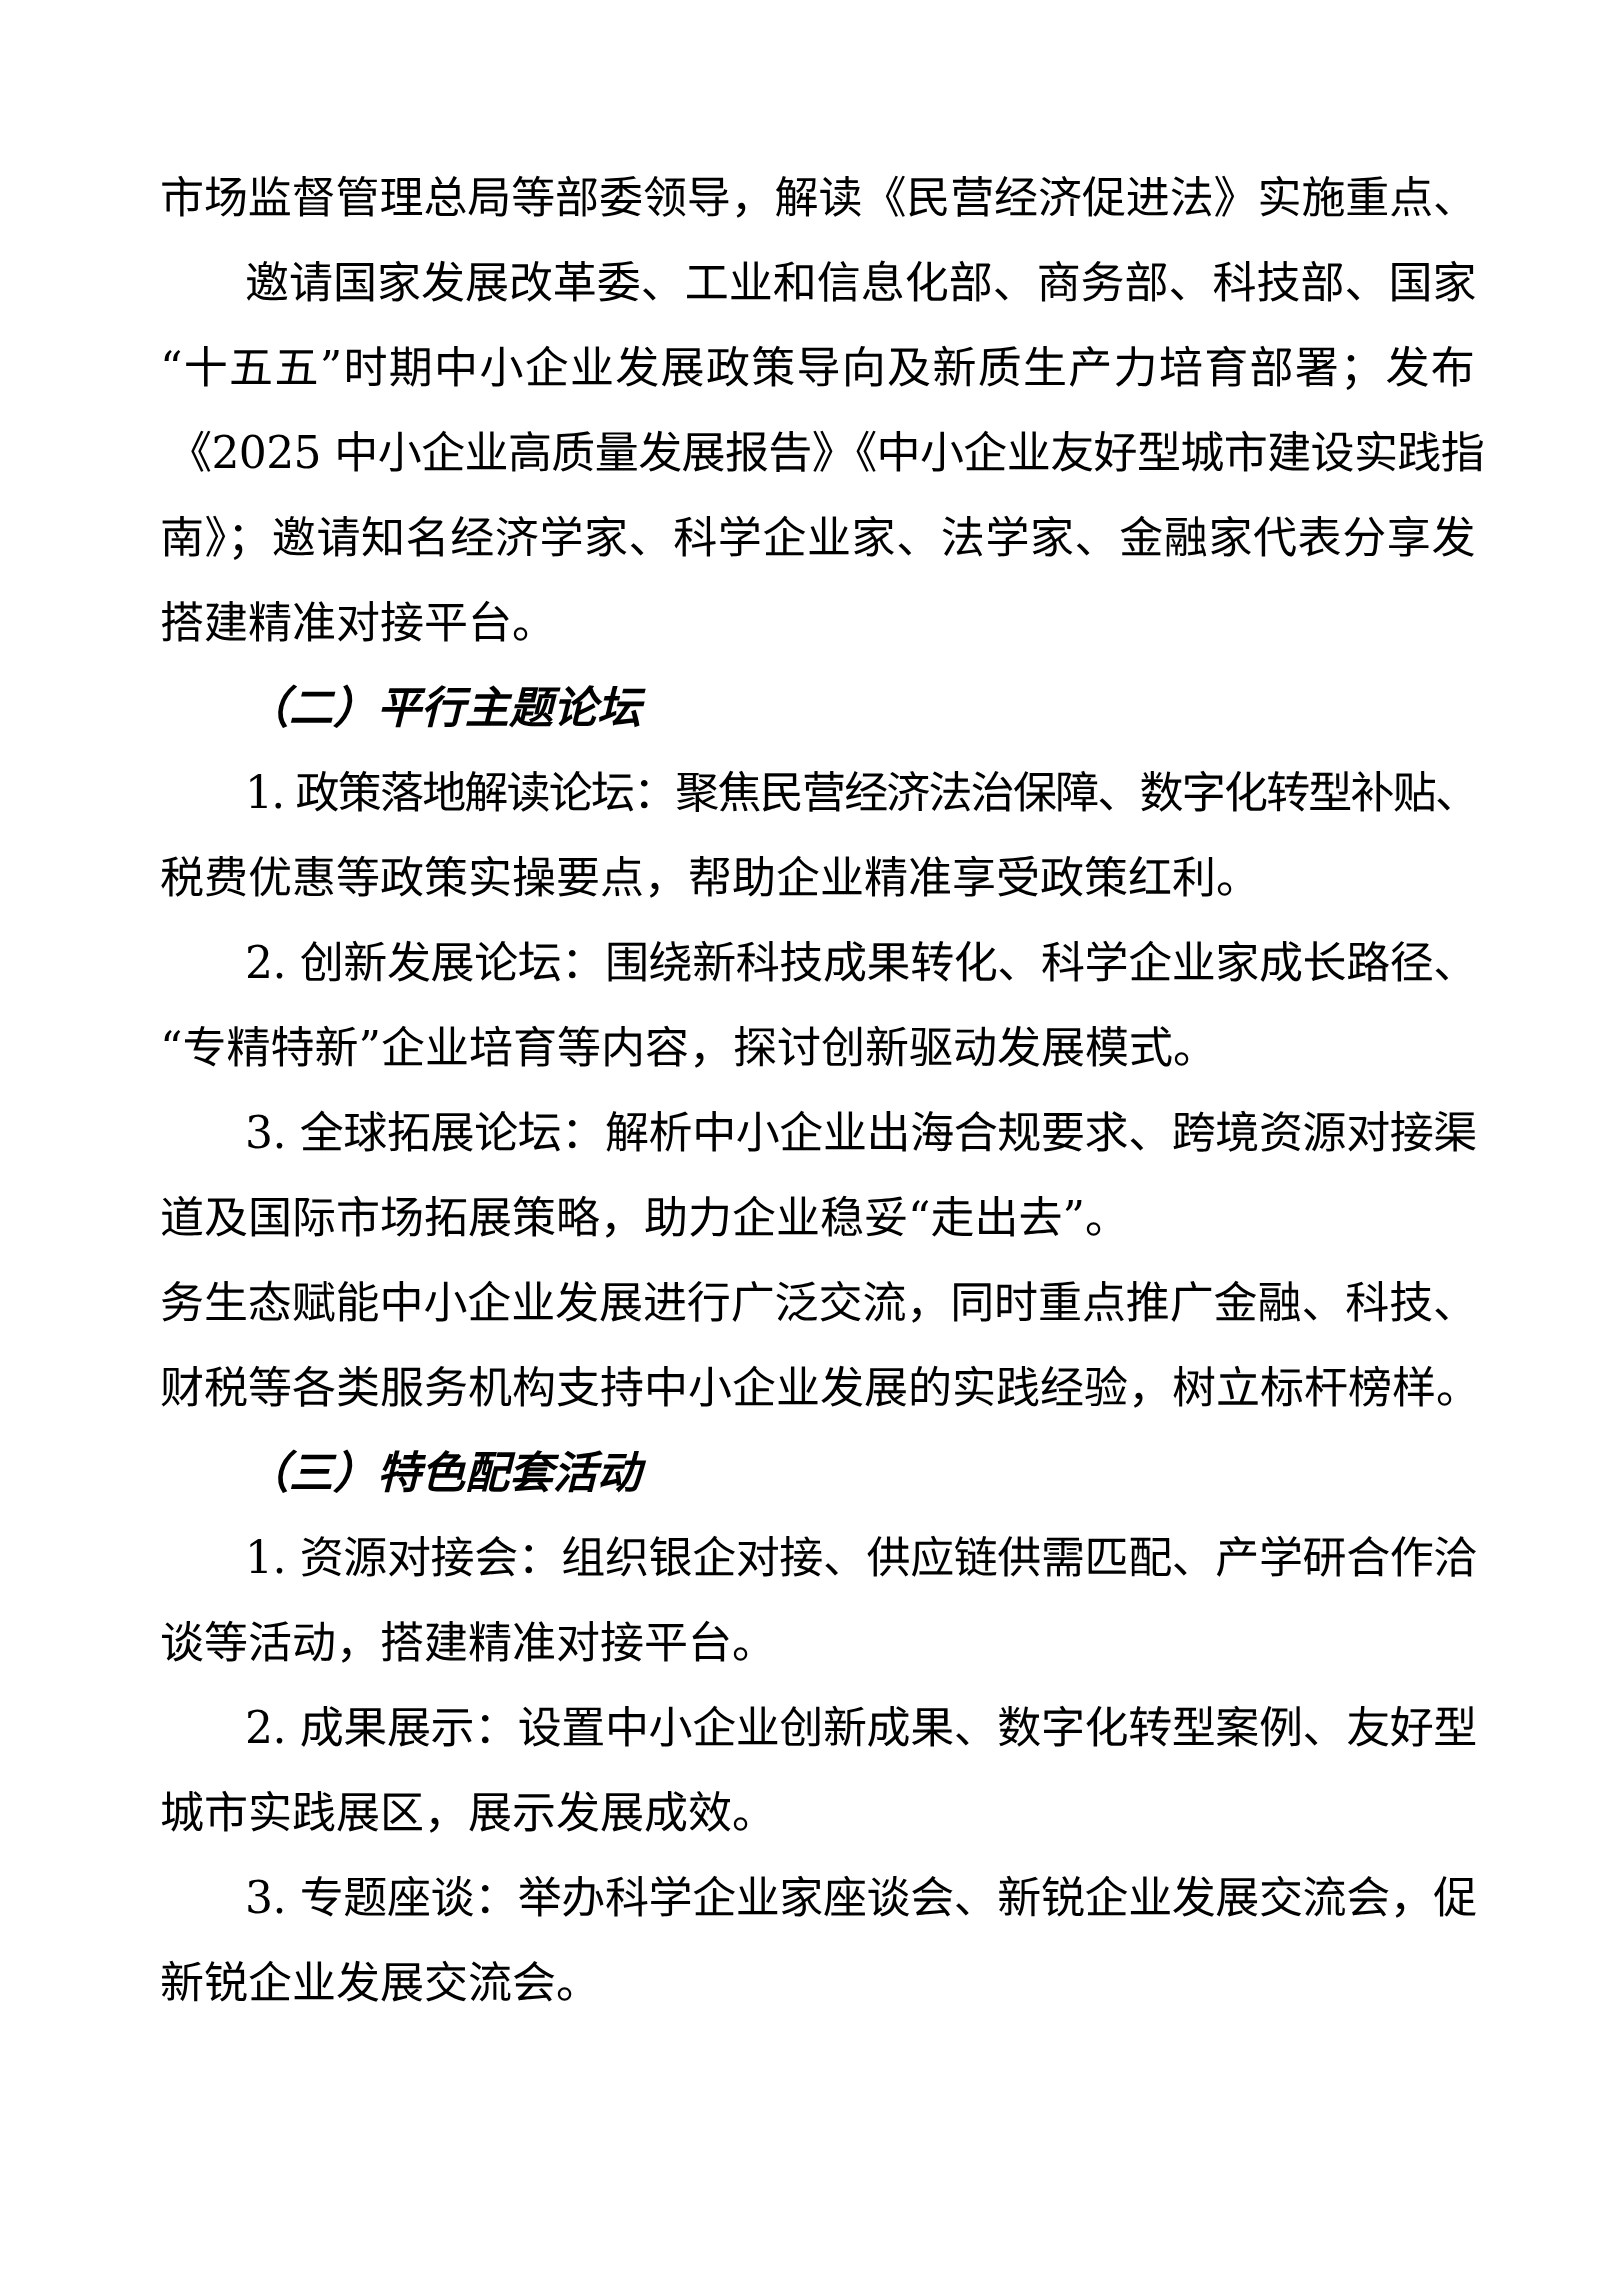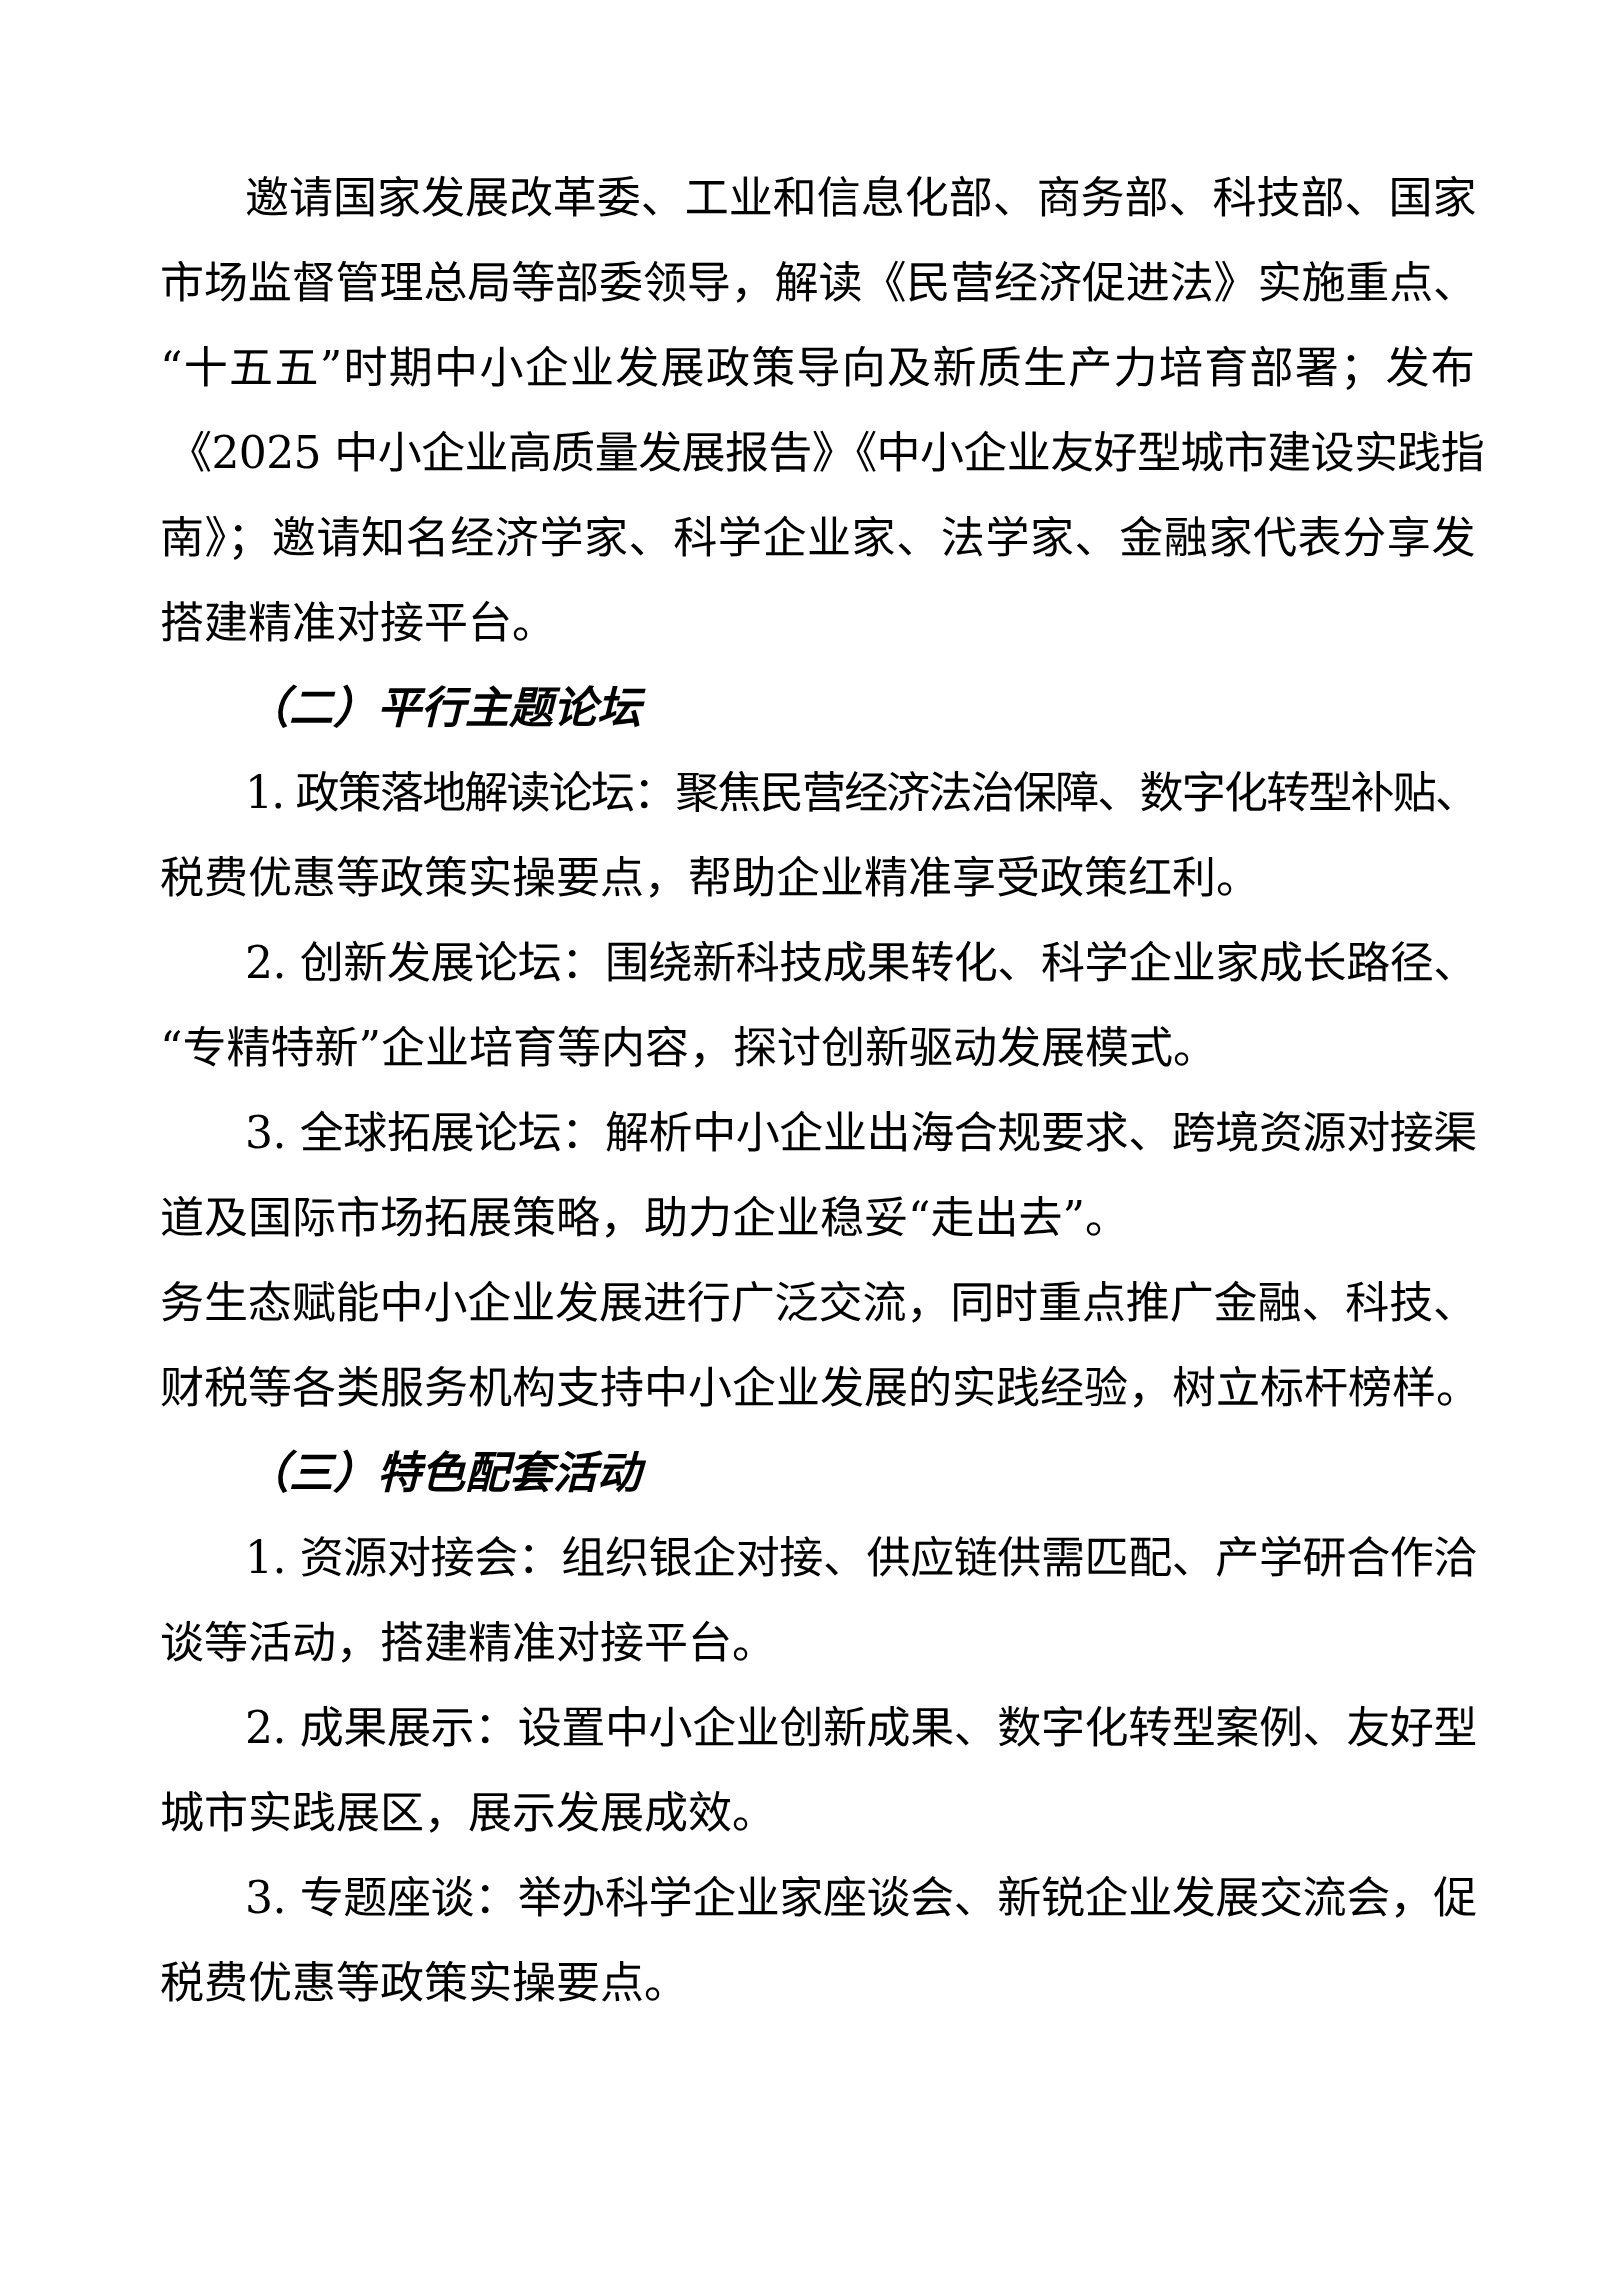--- a/index.html
+++ b/index.html
@@ -37,22 +37,22 @@
     font-style: italic;
   }
 </style>
 </head>
 <body>
 
 <div class="page">
   <div class="text-block">
 
     <div class="para">
+      <div class="line fill" style="letter-spacing: -0.1px;">市场监督管理总局等部委领导，解读《民营经济促进法》实施重点、</div>
       <div class="line ind fill" style="letter-spacing: -0.02px;">邀请国家发展改革委、工业和信息化部、商务部、科技部、国家</div>
-      <div class="line fill" style="letter-spacing: -0.1px;">市场监督管理总局等部委领导，解读《民营经济促进法》实施重点、</div>
       <div class="line fill" style="letter-spacing: 1.3px;">“十五五”时期中小企业发展政策导向及新质生产力培育部署；发布</div>
       <div class="line fill" style="letter-spacing: -0.6px; margin-left: 8px;">《2025 中小企业高质量发展报告》《中小企业友好型城市建设实践指</div>
       <div class="line fill" style="letter-spacing: 0.6px;">南》；邀请知名经济学家、科学企业家、法学家、金融家代表分享发</div>
       <div class="line">搭建精准对接平台。</div>
     </div>
 
     <div class="para heading">
       <div class="line ind">（二）平行主题论坛</div>
     </div>
 
@@ -85,18 +85,18 @@
       <div class="line">谈等活动，搭建精准对接平台。</div>
     </div>
 
     <div class="para">
       <div class="line ind fill" style="letter-spacing: -0.4px; text-align: center;">2. 成果展示：设置中小企业创新成果、数字化转型案例、友好型</div>
       <div class="line">城市实践展区，展示发展成效。</div>
     </div>
 
     <div class="para">
       <div class="line ind fill" style="letter-spacing: -0.4px;">3. 专题座谈：举办科学企业家座谈会、新锐企业发展交流会，促</div>
-      <div class="line">税费优惠等政策实操要点。</div>
+      <div class="line">新锐企业发展交流会。</div>
     </div>
 
   </div>
 </div>
 
 
 </body></html>

